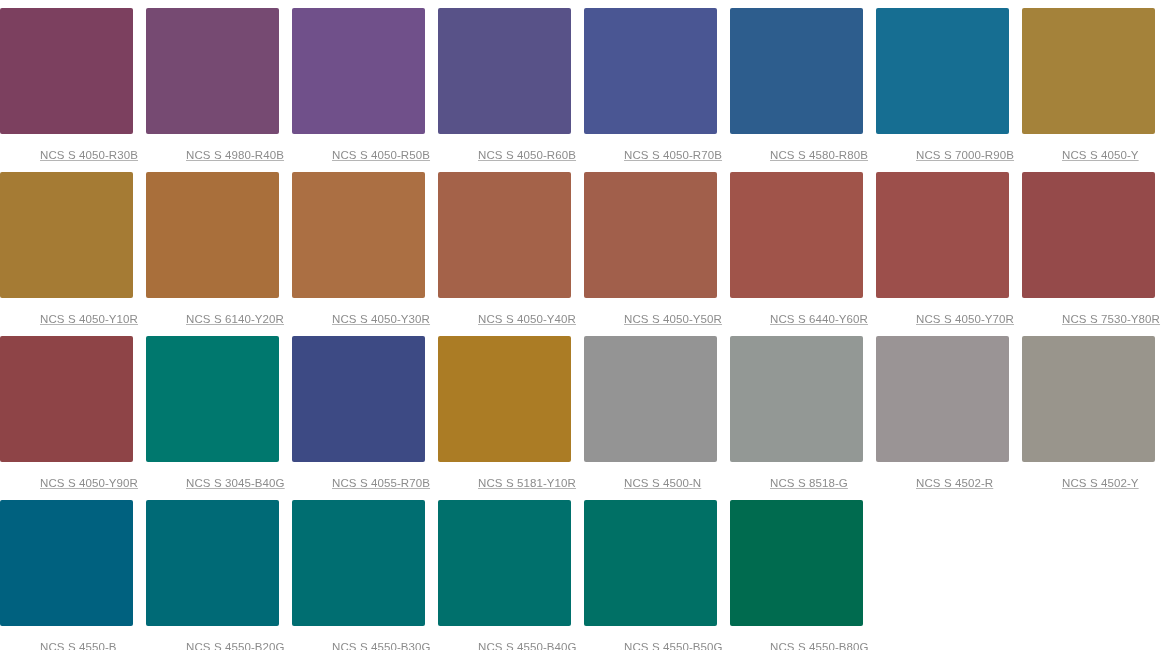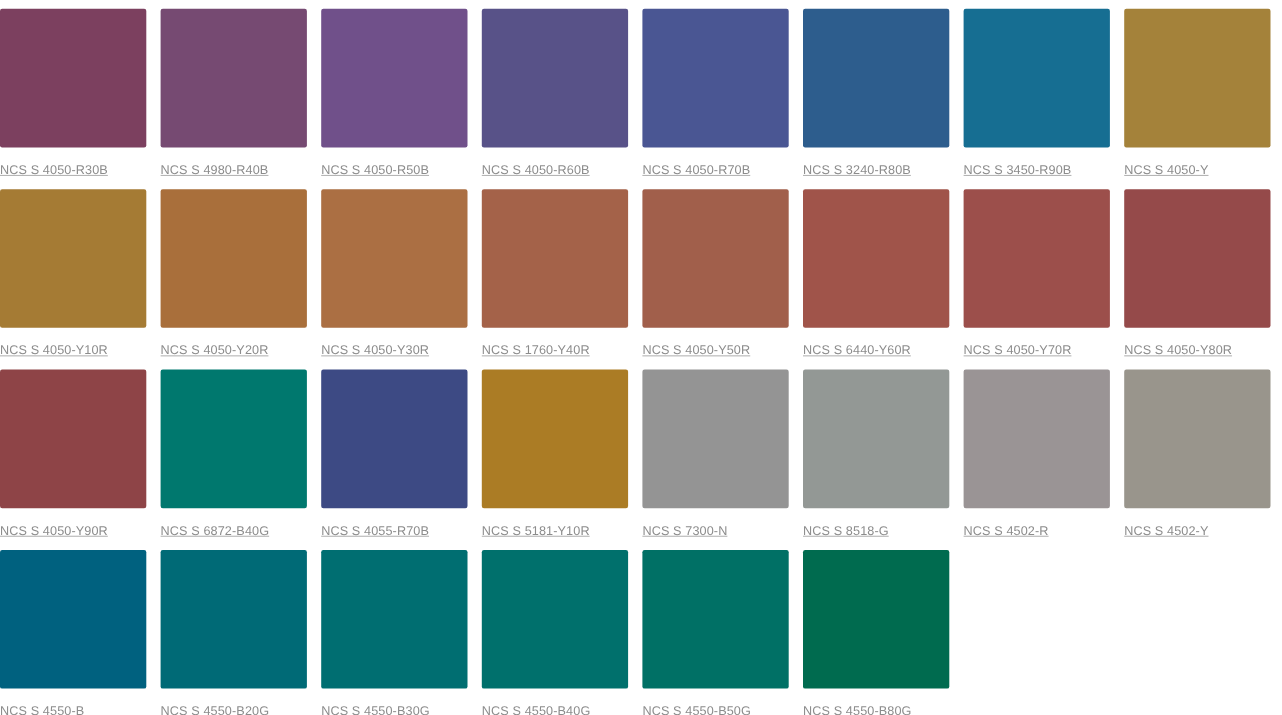--- a/index.html
+++ b/index.html
@@ -37,47 +37,48 @@
     display: inline-block;
     margin-top: 15px;
     font-size: 11.5px;
     line-height: 13px;
     color: #8c8c8c;
     text-decoration: underline;
     text-decoration-color: #b5b5b5;
     letter-spacing: 0.1px;
     white-space: nowrap;
     cursor: pointer;
+    padding-left: 40px;
   }
 </style>
 </head>
 <body>
 
 <div id="swatch-grid">
     <div class="swatch-cell"><div class="swatch-chip" style="background: rgb(124, 64, 95);"></div><a class="swatch-label">NCS S 4050-R30B</a></div>
     <div class="swatch-cell"><div class="swatch-chip" style="background: rgb(118, 74, 114);"></div><a class="swatch-label">NCS S 4980-R40B</a></div>
     <div class="swatch-cell"><div class="swatch-chip" style="background: rgb(112, 80, 138);"></div><a class="swatch-label">NCS S 4050-R50B</a></div>
     <div class="swatch-cell"><div class="swatch-chip" style="background: rgb(88, 82, 136);"></div><a class="swatch-label">NCS S 4050-R60B</a></div>
     <div class="swatch-cell"><div class="swatch-chip" style="background: rgb(74, 86, 147);"></div><a class="swatch-label">NCS S 4050-R70B</a></div>
-    <div class="swatch-cell"><div class="swatch-chip" style="background: rgb(45, 93, 141);"></div><a class="swatch-label">NCS S 3240-R80B</a></div>
-    <div class="swatch-cell"><div class="swatch-chip" style="background: rgb(22, 110, 146);"></div><a class="swatch-label">NCS S 3450-R90B</a></div>
+    <div class="swatch-cell"><div class="swatch-chip" style="background: rgb(45, 93, 141);"></div><a class="swatch-label">NCS S 4580-R80B</a></div>
+    <div class="swatch-cell"><div class="swatch-chip" style="background: rgb(22, 110, 146);"></div><a class="swatch-label">NCS S 7000-R90B</a></div>
     <div class="swatch-cell"><div class="swatch-chip" style="background: rgb(164, 130, 58);"></div><a class="swatch-label">NCS S 4050-Y</a></div>
     <div class="swatch-cell"><div class="swatch-chip" style="background: rgb(165, 123, 52);"></div><a class="swatch-label">NCS S 4050-Y10R</a></div>
-    <div class="swatch-cell"><div class="swatch-chip" style="background: rgb(169, 111, 59);"></div><a class="swatch-label">NCS S 4050-Y20R</a></div>
+    <div class="swatch-cell"><div class="swatch-chip" style="background: rgb(169, 111, 59);"></div><a class="swatch-label">NCS S 6140-Y20R</a></div>
     <div class="swatch-cell"><div class="swatch-chip" style="background: rgb(171, 111, 67);"></div><a class="swatch-label">NCS S 4050-Y30R</a></div>
-    <div class="swatch-cell"><div class="swatch-chip" style="background: rgb(164, 98, 73);"></div><a class="swatch-label">NCS S 1760-Y40R</a></div>
+    <div class="swatch-cell"><div class="swatch-chip" style="background: rgb(164, 98, 73);"></div><a class="swatch-label">NCS S 4050-Y40R</a></div>
     <div class="swatch-cell"><div class="swatch-chip" style="background: rgb(161, 95, 75);"></div><a class="swatch-label">NCS S 4050-Y50R</a></div>
     <div class="swatch-cell"><div class="swatch-chip" style="background: rgb(160, 84, 74);"></div><a class="swatch-label">NCS S 6440-Y60R</a></div>
     <div class="swatch-cell"><div class="swatch-chip" style="background: rgb(156, 79, 75);"></div><a class="swatch-label">NCS S 4050-Y70R</a></div>
-    <div class="swatch-cell"><div class="swatch-chip" style="background: rgb(149, 74, 74);"></div><a class="swatch-label">NCS S 4050-Y80R</a></div>
+    <div class="swatch-cell"><div class="swatch-chip" style="background: rgb(149, 74, 74);"></div><a class="swatch-label">NCS S 7530-Y80R</a></div>
     <div class="swatch-cell"><div class="swatch-chip" style="background: rgb(142, 68, 71);"></div><a class="swatch-label">NCS S 4050-Y90R</a></div>
-    <div class="swatch-cell"><div class="swatch-chip" style="background: rgb(0, 120, 110);"></div><a class="swatch-label">NCS S 6872-B40G</a></div>
+    <div class="swatch-cell"><div class="swatch-chip" style="background: rgb(0, 120, 110);"></div><a class="swatch-label">NCS S 3045-B40G</a></div>
     <div class="swatch-cell"><div class="swatch-chip" style="background: rgb(61, 74, 132);"></div><a class="swatch-label">NCS S 4055-R70B</a></div>
     <div class="swatch-cell"><div class="swatch-chip" style="background: rgb(171, 124, 37);"></div><a class="swatch-label">NCS S 5181-Y10R</a></div>
-    <div class="swatch-cell"><div class="swatch-chip" style="background: rgb(148, 148, 148);"></div><a class="swatch-label">NCS S 7300-N</a></div>
+    <div class="swatch-cell"><div class="swatch-chip" style="background: rgb(148, 148, 148);"></div><a class="swatch-label">NCS S 4500-N</a></div>
     <div class="swatch-cell"><div class="swatch-chip" style="background: rgb(147, 152, 149);"></div><a class="swatch-label">NCS S 8518-G</a></div>
     <div class="swatch-cell"><div class="swatch-chip" style="background: rgb(154, 148, 149);"></div><a class="swatch-label">NCS S 4502-R</a></div>
     <div class="swatch-cell"><div class="swatch-chip" style="background: rgb(153, 149, 140);"></div><a class="swatch-label">NCS S 4502-Y</a></div>
     <div class="swatch-cell"><div class="swatch-chip" style="background: rgb(0, 97, 127);"></div><a class="swatch-label">NCS S 4550-B</a></div>
     <div class="swatch-cell"><div class="swatch-chip" style="background: rgb(0, 106, 118);"></div><a class="swatch-label">NCS S 4550-B20G</a></div>
     <div class="swatch-cell"><div class="swatch-chip" style="background: rgb(0, 110, 113);"></div><a class="swatch-label">NCS S 4550-B30G</a></div>
     <div class="swatch-cell"><div class="swatch-chip" style="background: rgb(0, 112, 108);"></div><a class="swatch-label">NCS S 4550-B40G</a></div>
     <div class="swatch-cell"><div class="swatch-chip" style="background: rgb(0, 112, 101);"></div><a class="swatch-label">NCS S 4550-B50G</a></div>
     <div class="swatch-cell"><div class="swatch-chip" style="background: rgb(0, 107, 79);"></div><a class="swatch-label">NCS S 4550-B80G</a></div>
   </div>

